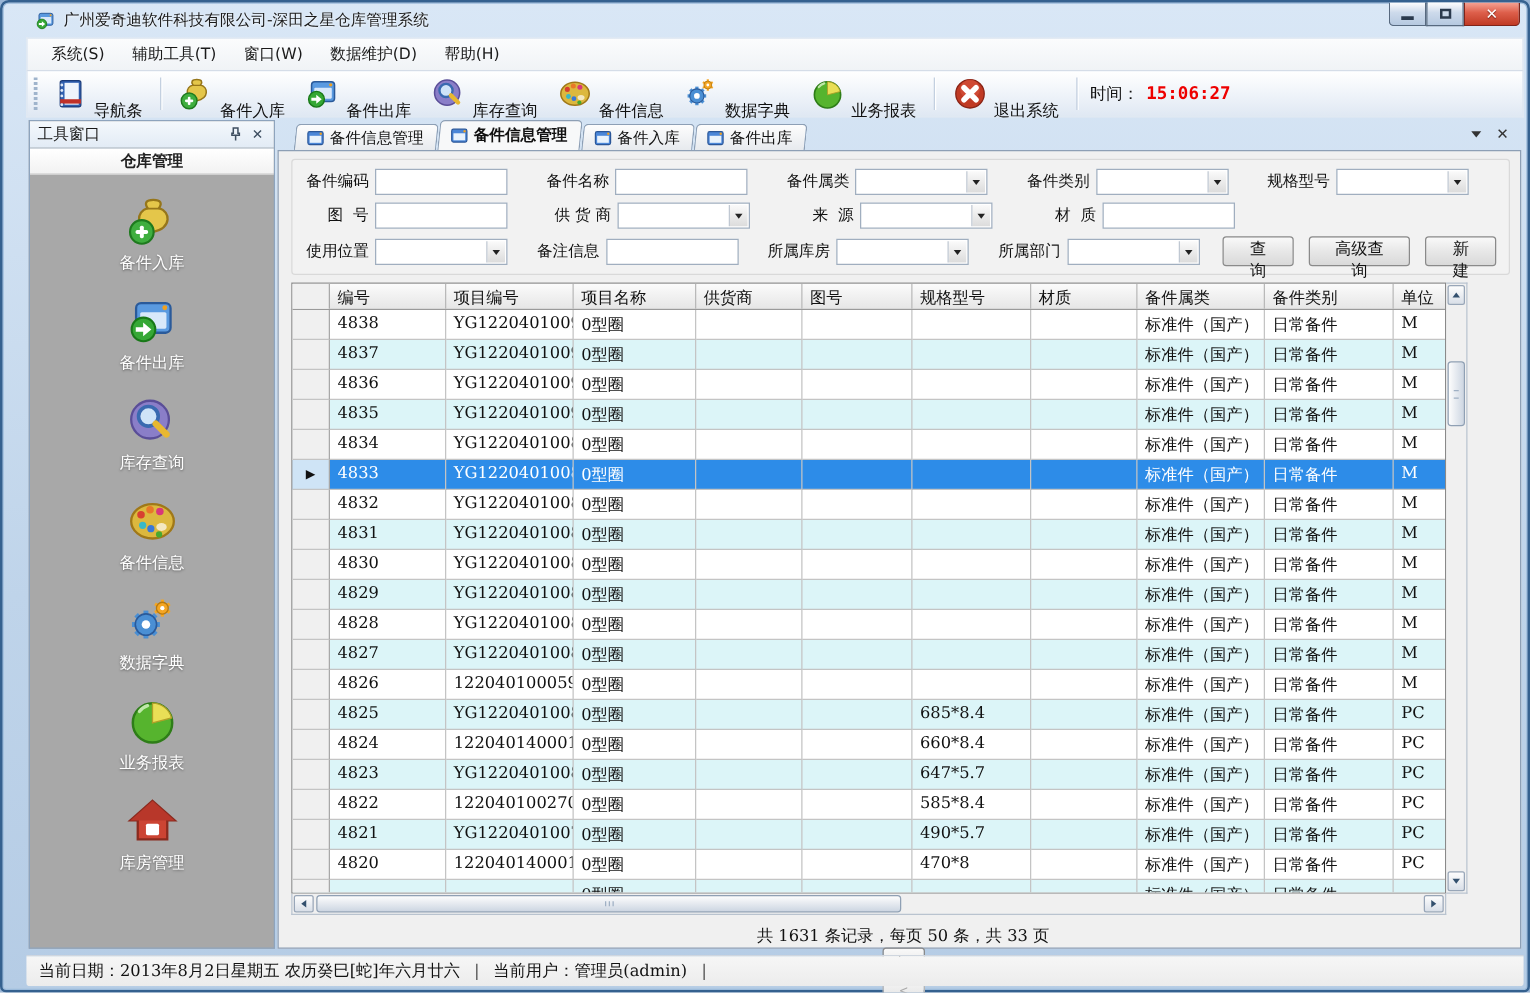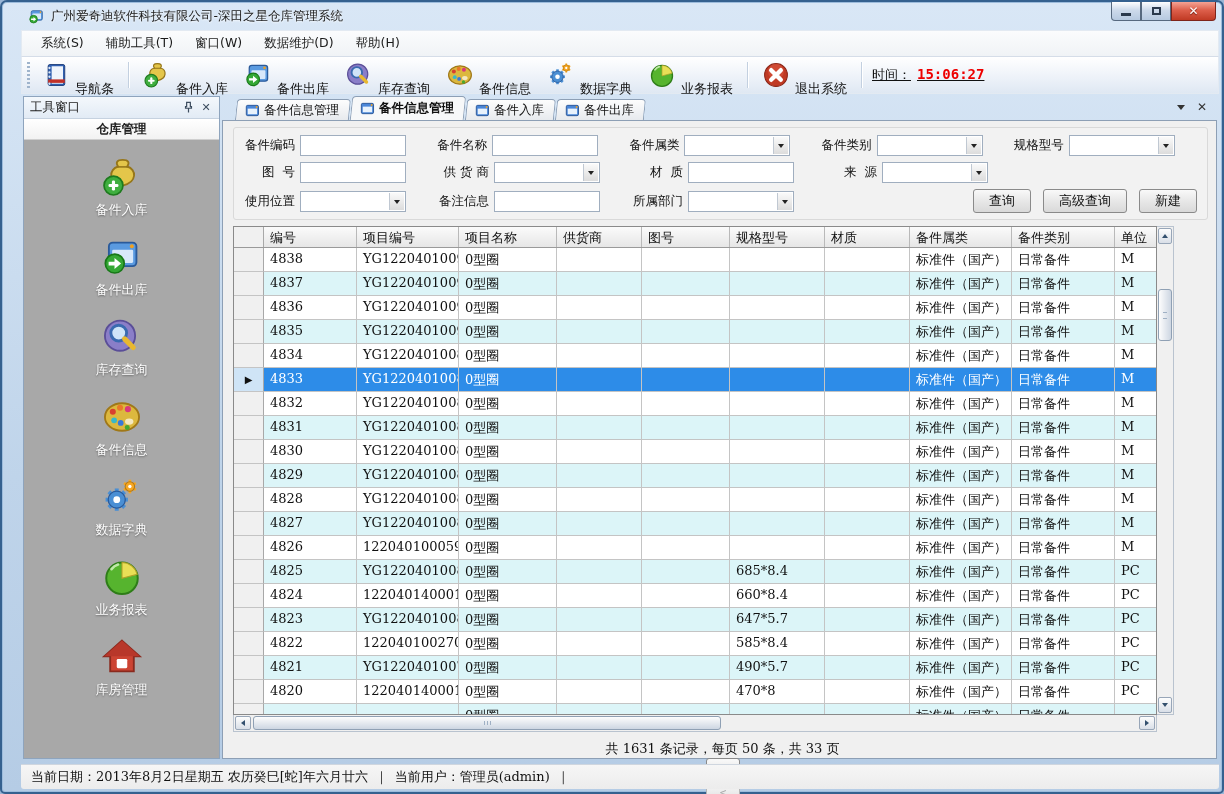--- a/index.html
+++ b/index.html
@@ -34,21 +34,21 @@
   
   .toolbar { height:37px; margin:0 3px; background:linear-gradient(#ffffff,#e9eff7 70%,#dfe8f3);
     border:1px solid #e3eaf2; border-top:none; display:flex; align-items:center; }
   .tb-grip { width:8px; height:26px; margin:0 4px 0 5px;
     background:repeating-linear-gradient(#9fb4cc 0 2px, transparent 2px 4px); width:3px; }
   .tb-group { display:flex; align-items:center; height:100%; }
   .tb-sep { width:1px; height:26px; background:#c3d0e0; margin:0 6px; box-shadow:1px 0 0 #fff; }
   .tb-btn { display:flex; align-items:center; gap:5px; padding:3px 8px; border-radius:3px; cursor:default; }
   .tb-btn svg { width:28px; height:28px; }
   .tb-btn .lbl { font-size:13px;margin-top:28px; }
-  .tb-time { display:flex; align-items:flex-start; gap:6px; margin-left:4px;text-decoration:underline; }
+  .tb-time { display:flex; align-items:center; gap:6px; margin-left:4px; }
   .tb-time .tlabel { font-size:13px; }
   .tb-time .tvalue { color:#ee0000; font-weight:bold; font-size:14px; font-family:"DejaVu Sans Mono",monospace; }
 
   
   .main { flex:1; display:flex; padding:2px 5px 0 5px; gap:2px; min-height:0; }
 
   
   .sidebar { width:197px; display:flex; flex-direction:column; border:1px solid #8ea4bd; background:#a8a8a8; }
   .sb-header { height:22px; background:linear-gradient(#f4f8fc,#e2ebf5); border-bottom:1px solid #c6d2e0;
     display:flex; align-items:center; padding:0 6px; color:#1a1a1a; }
@@ -474,44 +474,52 @@
               </div>
             <div class="field">
                 <label>供 货 商</label>
                 <div class="selbox">
                   <span class="sarr">
                     <i class="tri"></i>
                   </span>
                 </div>
               </div>
             <div class="field">
-                <label>材  质</label>
-                <input class="tin" style="">
-              </div>
-            <div class="field">
                 <label>来  源</label>
                 <div class="selbox">
                   <span class="sarr">
                     <i class="tri"></i>
                   </span>
                 </div>
               </div>
+            <div class="field">
+                <label>材  质</label>
+                <input class="tin" style="">
+              </div>
           </div>
           <div class="frow">
             <div class="field">
                 <label>使用位置</label>
                 <div class="selbox">
                   <span class="sarr">
                     <i class="tri"></i>
                   </span>
                 </div>
               </div>
             <div class="field">
                 <label>备注信息</label>
                 <input class="tin" style="">
+              </div>
+            <div class="field">
+                <label>所属库房</label>
+                <div class="selbox">
+                  <span class="sarr">
+                    <i class="tri"></i>
+                  </span>
+                </div>
               </div>
             <div class="field">
                 <label>所属部门</label>
                 <div class="selbox">
                   <span class="sarr">
                     <i class="tri"></i>
                   </span>
                 </div>
               </div>
             <div class="fspacer"></div>

